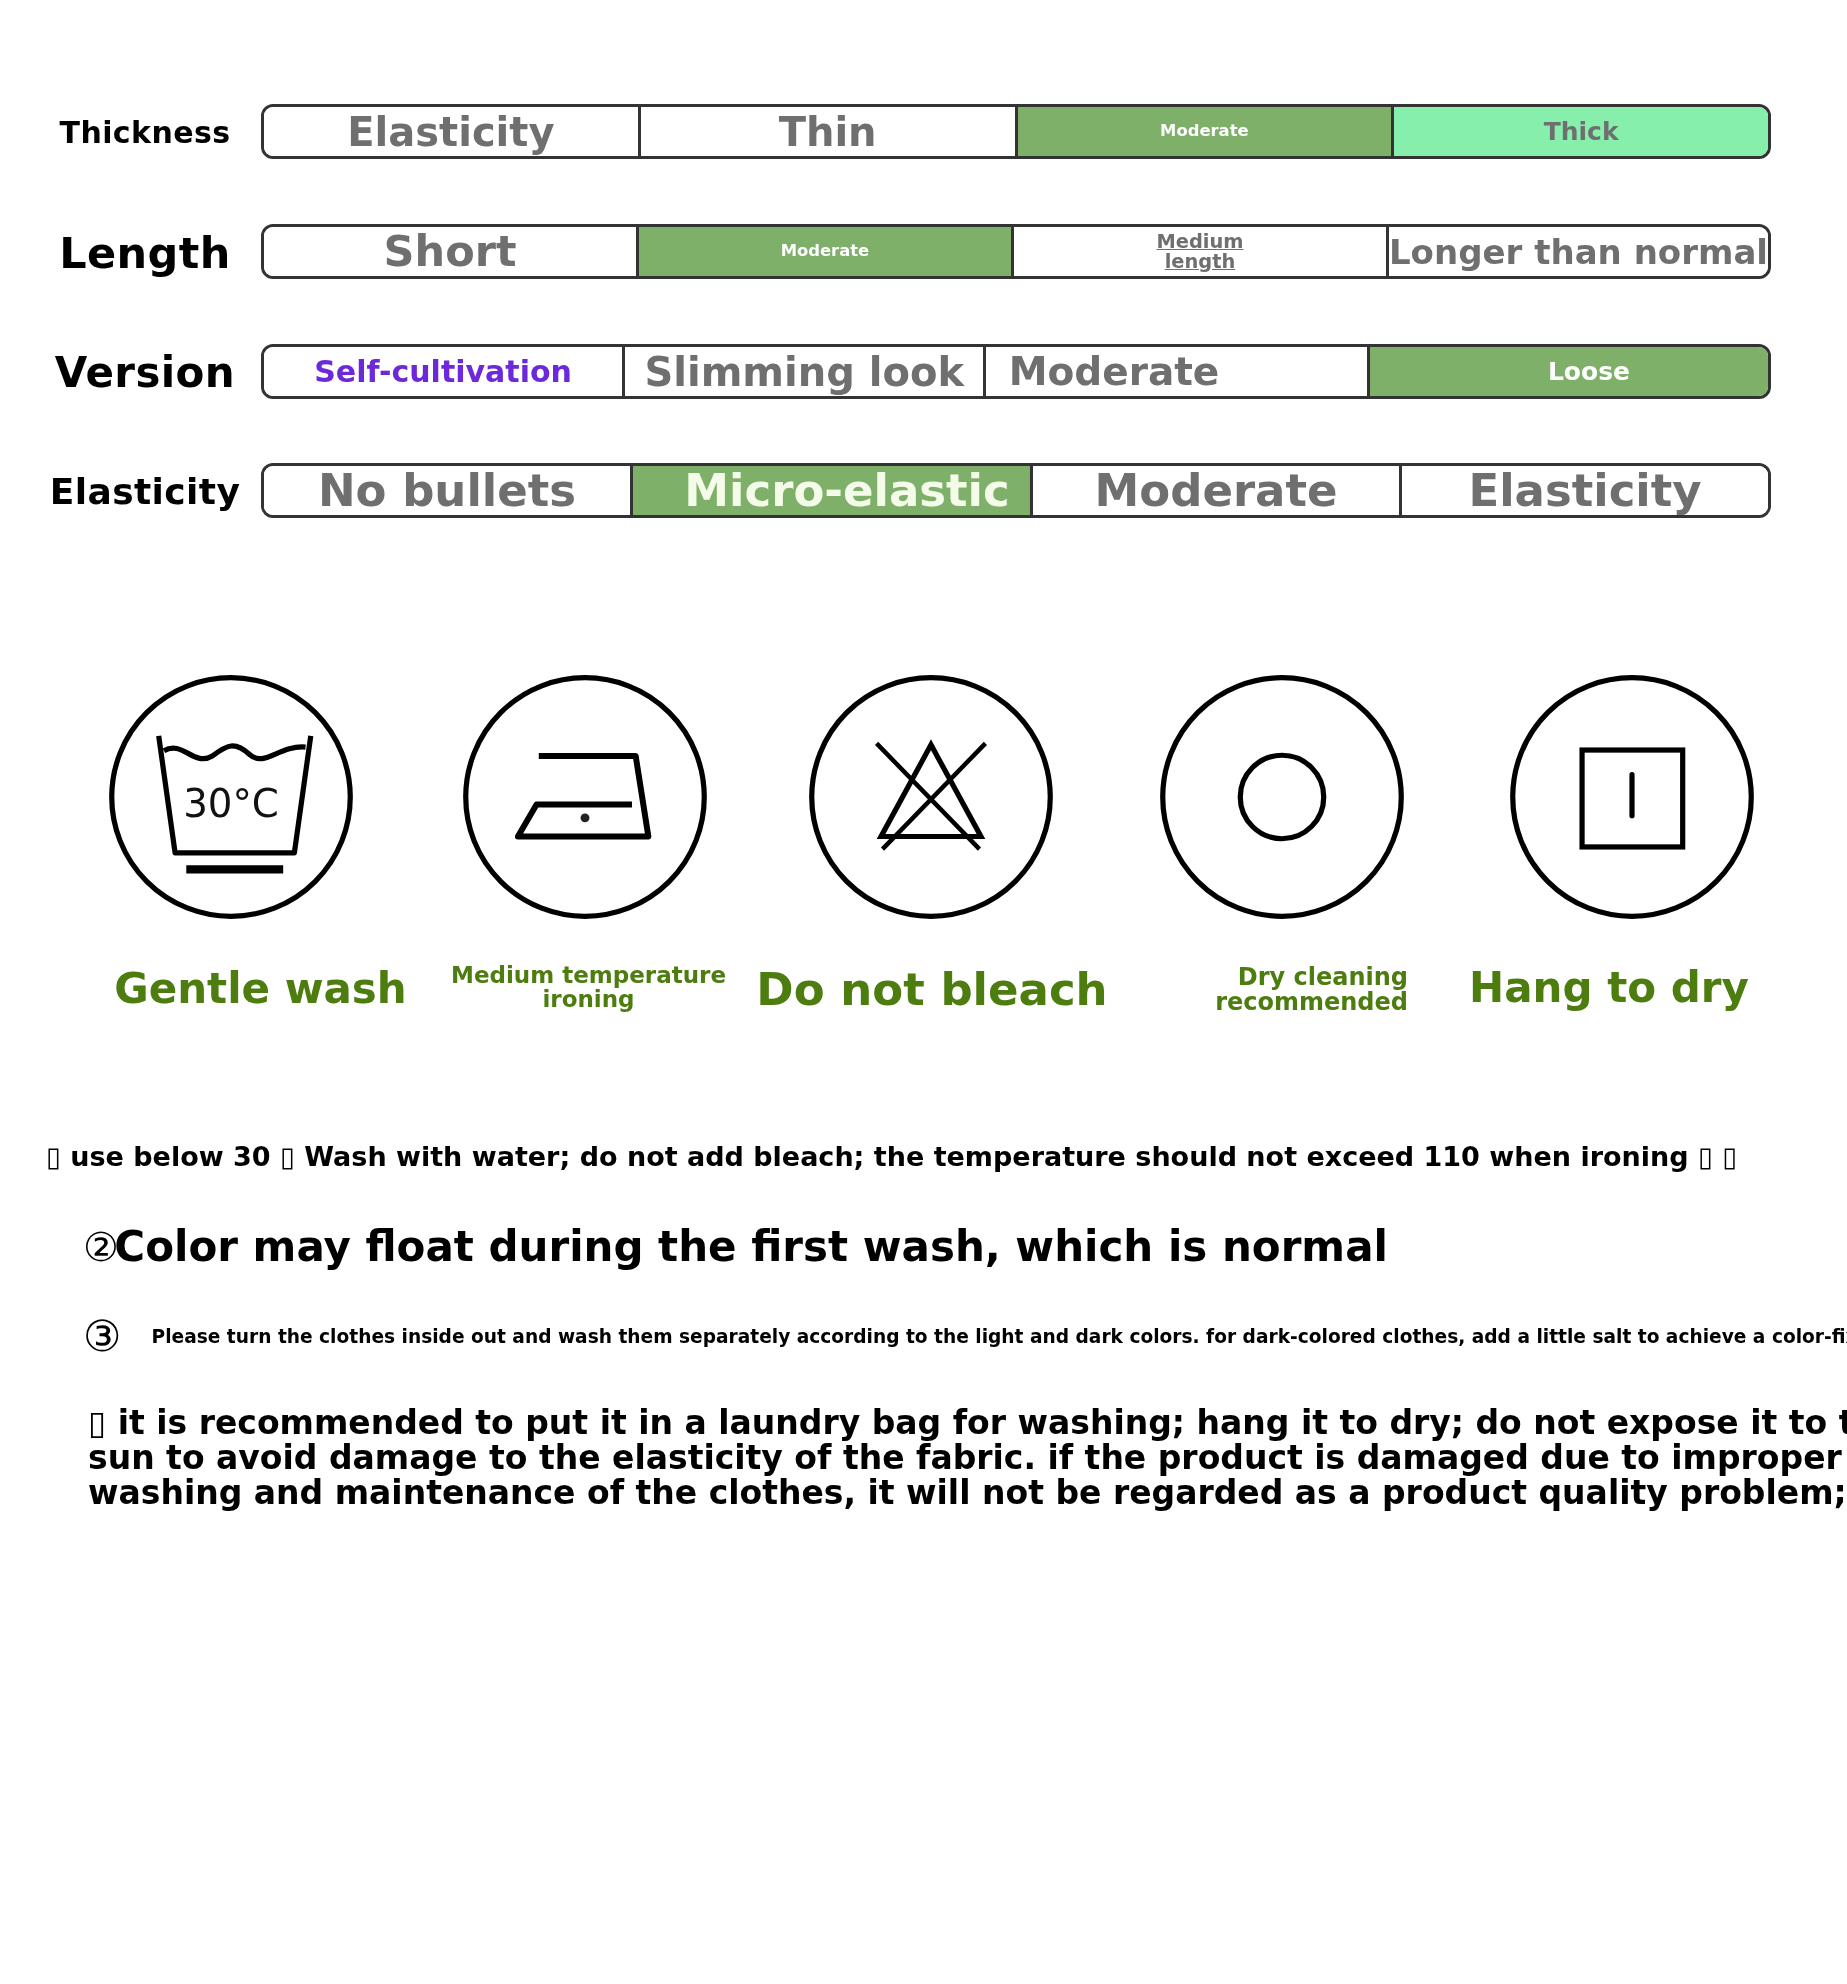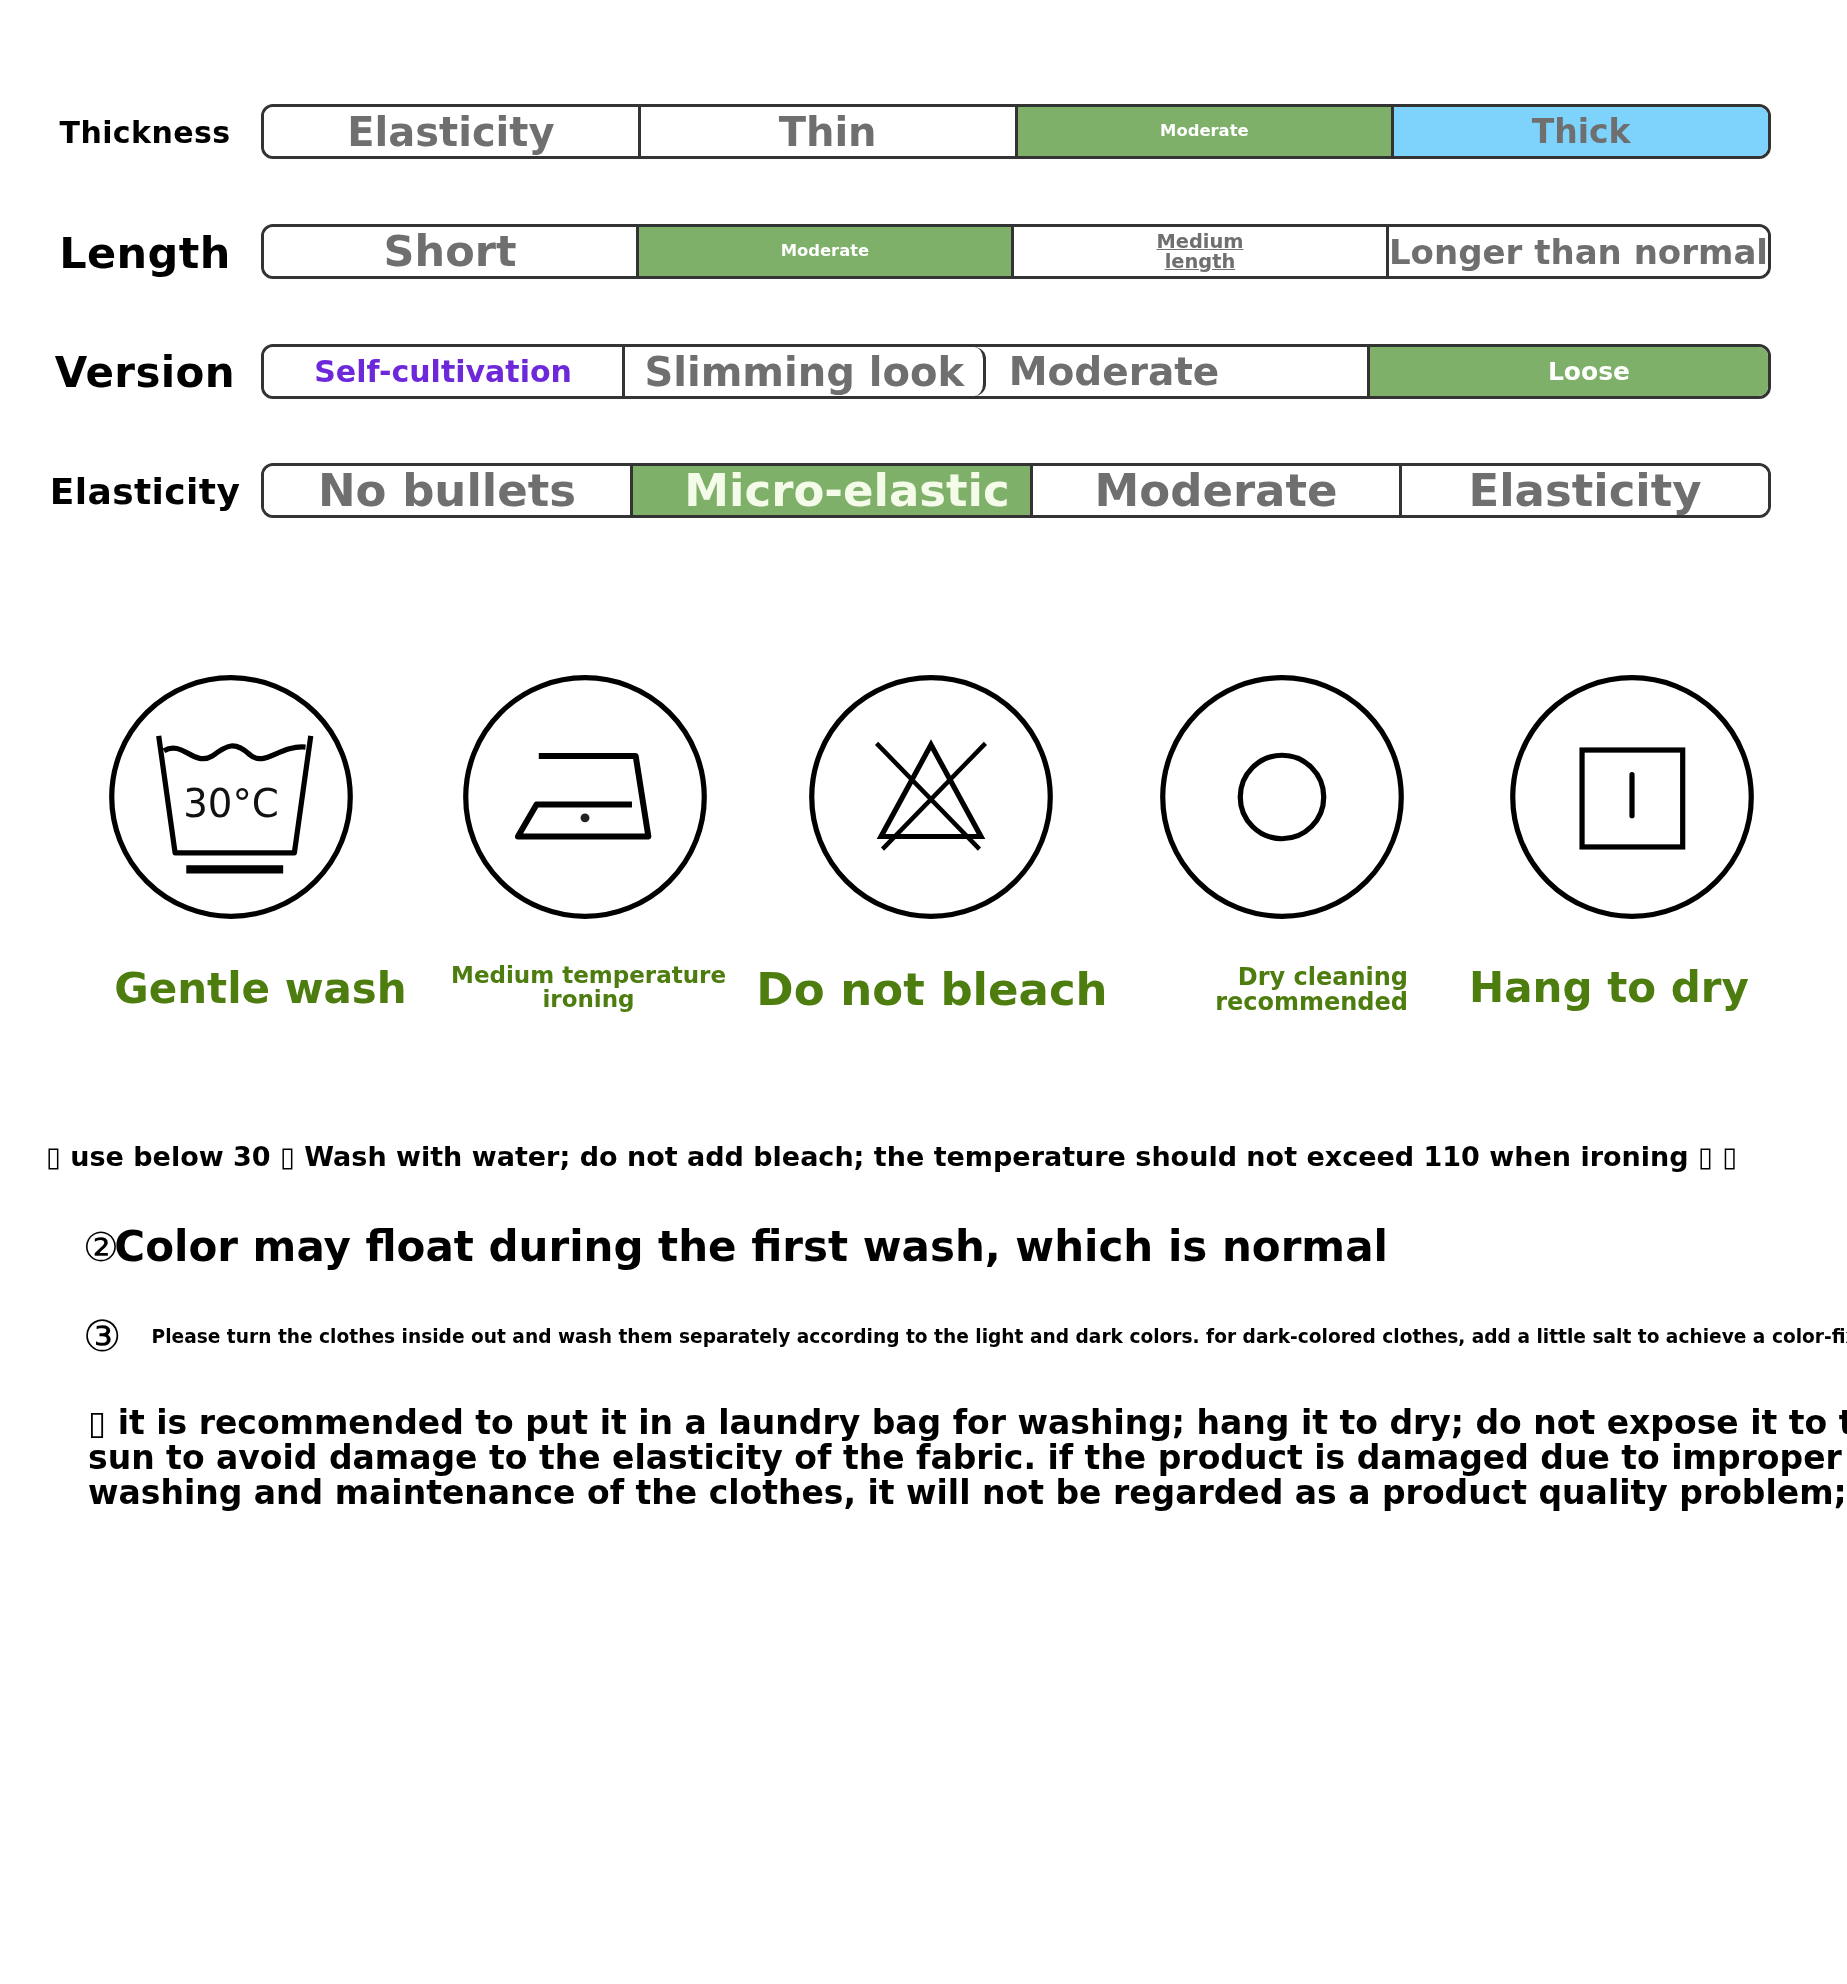--- a/index.html
+++ b/index.html
@@ -24,40 +24,40 @@
 </style>
 </head>
 <body>
 
 <div class="attr-row" style="top:104px;">
   <div class="attr-label" style="font-size:30px;">Thickness</div>
   <div class="bar">
     <div class="seg" style="font-size: 40px; background: rgb(255, 255, 255); color: rgb(111, 111, 111);">Elasticity</div>
     <div class="seg" style="font-size: 40px; background: rgb(255, 255, 255); color: rgb(111, 111, 111);">Thin</div>
     <div class="seg active" style="font-size: 16.4px; background: rgb(127, 176, 106);">Moderate</div>
-    <div class="seg" style="font-size: 33px; background: #7dd3fc; color: rgb(111, 111, 111);">Thick</div>
+    <div class="seg" style="font-size: 25px; background: #86efac; color: rgb(111, 111, 111);">Thick</div>
   </div>
 </div>
 
 <div class="attr-row" style="top:224px;">
   <div class="attr-label" style="font-size:43px;">Length</div>
   <div class="bar">
     <div class="seg" style="font-size: 43px; background: rgb(255, 255, 255); color: rgb(111, 111, 111);">Short</div>
     <div class="seg active" style="font-size: 16.4px; background: rgb(127, 176, 106);">Moderate</div>
     <div class="seg" style="font-size: 19.4px; white-space: pre-line; background: rgb(255, 255, 255); color: rgb(111, 111, 111); text-decoration: underline;">Medium
 length</div>
     <div class="seg" style="font-size: 34px; background: rgb(255, 255, 255); color: rgb(111, 111, 111);">Longer than normal</div>
   </div>
 </div>
 
 <div class="attr-row" style="top:344px;">
   <div class="attr-label" style="font-size:42px;">Version</div>
   <div class="bar">
     <div class="seg" style="font-size: 30px; background: rgb(255, 255, 255); color: #6d28d9;">Self-cultivation</div>
-    <div class="seg" style="font-size: 40px; background: rgb(255, 255, 255); color: rgb(111, 111, 111); border-radius: 12px;">Slimming look</div>
+    <div class="seg" style="font-size: 40px; background: rgb(255, 255, 255); color: rgb(111, 111, 111);">Slimming look</div>
     <div class="seg" style="font-size: 39px; justify-content: flex-start; padding-left: 22.4px; background: rgb(255, 255, 255); color: rgb(111, 111, 111);">Moderate</div>
     <div class="seg active" style="font-size: 25px; background: rgb(127, 176, 106); padding-left: 40px;">Loose</div>
   </div>
 </div>
 
 <div class="attr-row" style="top:463px;">
   <div class="attr-label" style="font-size:36px;">Elasticity</div>
   <div class="bar">
     <div class="seg" style="font-size: 45px; background: rgb(255, 255, 255); color: rgb(111, 111, 111);">No bullets</div>
     <div class="seg active" style="font-size: 45px; color: rgb(244, 251, 233); background: rgb(127, 176, 106); padding-left: 31px;">Micro-elastic</div>

